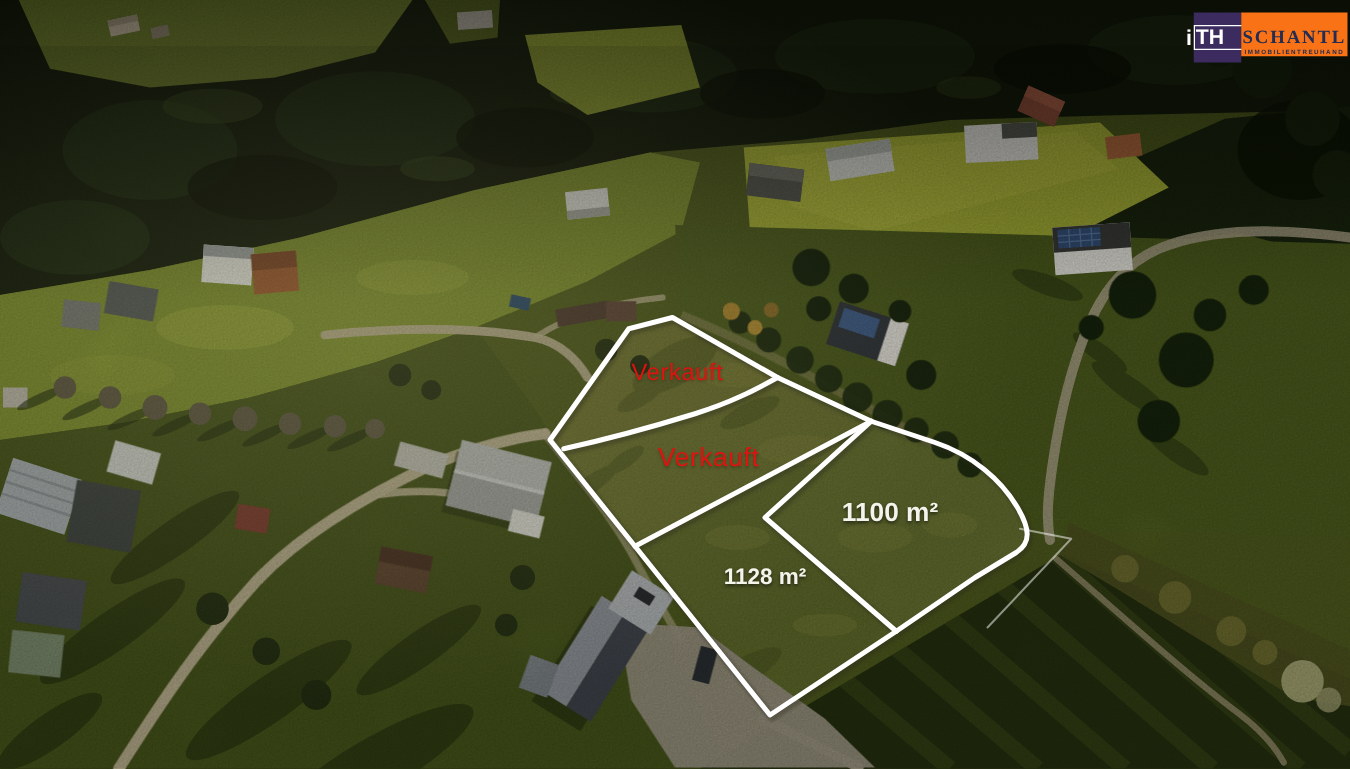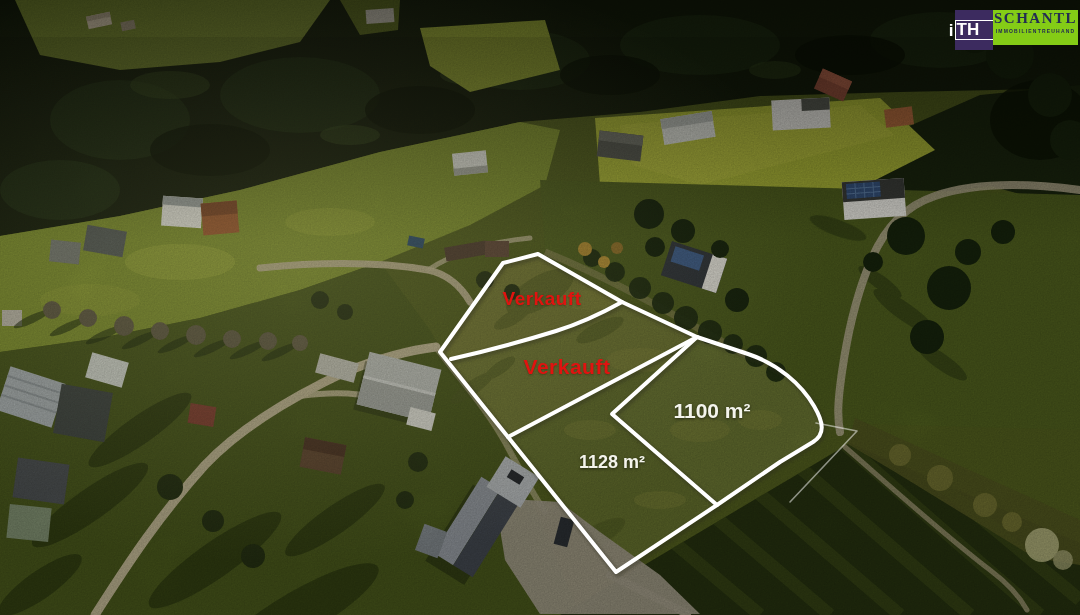--- a/index.html
+++ b/index.html
@@ -3,41 +3,41 @@
 <meta charset="utf-8">
 <style>
   html,body{margin:0;padding:0;background:#000;}
   .stage{
     position:relative;width:1080px;height:615px;overflow:hidden;
     font-family:"Liberation Sans",sans-serif;
   }
   .stage svg{position:absolute;left:0;top:0;display:block;}
   .label{position:absolute;transform:translate(-50%,-50%);white-space:nowrap;pointer-events:none;}
   .label.verkauft{
-    color:#e01310;font-weight:bold;letter-spacing:.5px;
+    color:#e01310;font-weight:normal;letter-spacing:.5px;
     text-shadow:0 1px 2px rgba(40,20,0,.35);
   }
   .label.v1{left:542px;top:299px;font-size:19px;}
   .label.v2{left:567px;top:367px;font-size:21px;}
   .label.area{
     color:#f4f4ec;font-weight:bold;
     text-shadow:0 1px 3px rgba(0,0,0,.55);
   }
   .label.a1100{left:712px;top:411px;font-size:21px;}
   .label.a1128{left:612px;top:462px;font-size:18px;}
   .logo{position:absolute;top:10px;right:2px;display:flex;align-items:flex-start;}
   .logo-ith{
     width:38px;height:40px;background:#3c2b5f;color:#fff;
     display:flex;align-items:center;justify-content:center;
     font-weight:bold;font-size:17px;line-height:1;letter-spacing:0;
   }
   .logo-ith .th{border:1.5px solid #fff;padding:0 19px 1px 1px;margin-left:1px;}
   .logo-box{
-    width:85px;height:35px;background:#84cc16;
-    display:flex;flex-direction:column;align-items:center;justify-content:flex-start;
+    width:85px;height:35px;background:#f97316;
+    display:flex;flex-direction:column;align-items:center;justify-content:flex-end;
   }
   .brand{
     font-family:"Liberation Serif",serif;font-weight:bold;font-size:15px;
     letter-spacing:1.5px;color:#232c52;line-height:1.1;
   }
   .tagline{
     font-size:5px;letter-spacing:1.2px;color:#232c52;font-weight:bold;margin-top:1px;
   }
 </style>
 </head>

